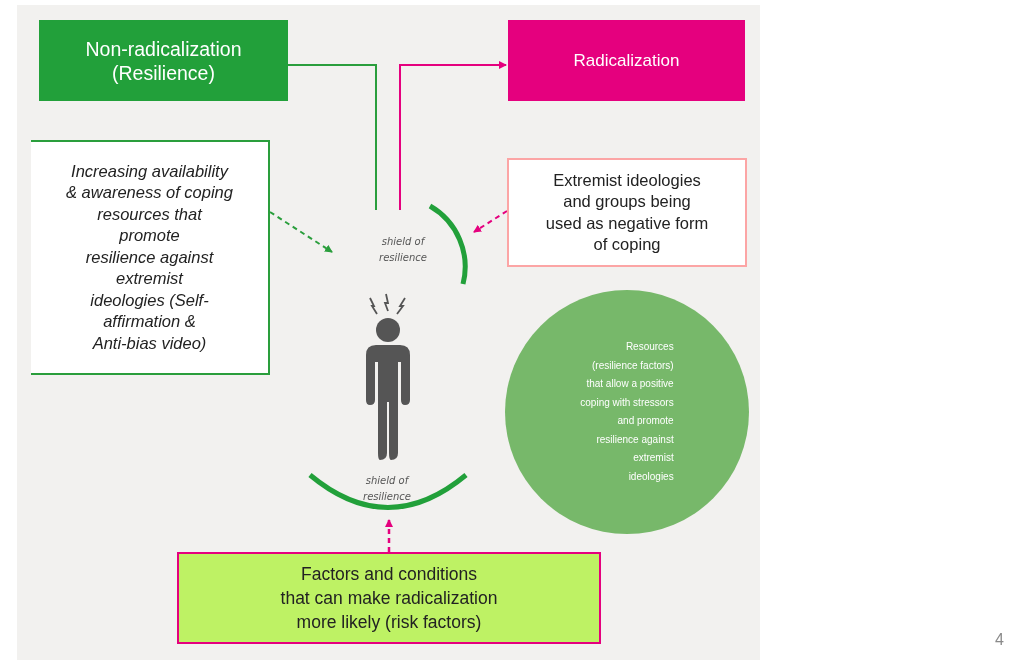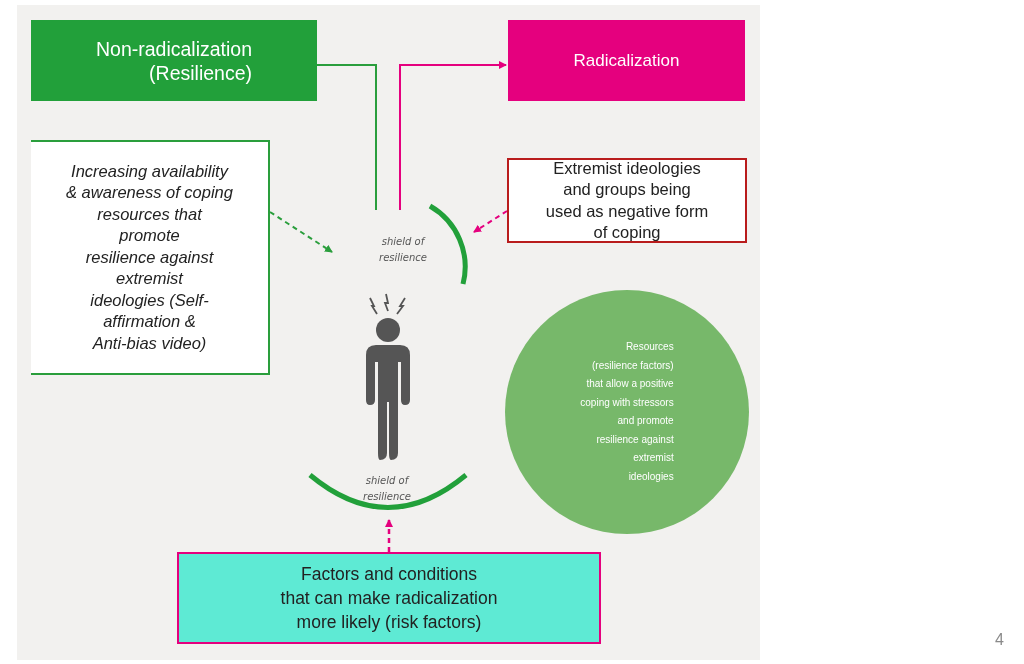--- a/index.html
+++ b/index.html
@@ -1,23 +1,23 @@
 <!DOCTYPE html>
 <html><head>
 <meta charset="utf-8">
 <style>
   html, body { margin: 0; padding: 0; background: #ffffff; }
   body { width: 1024px; height: 664px; position: relative; overflow: hidden; font-family: "Liberation Sans", sans-serif; }
   .panel { position: absolute; left: 17px; top: 5px; width: 743px; height: 655px; background: #f2f1ef; }
   .box { position: absolute; box-sizing: border-box; display: flex; align-items: center; justify-content: center; text-align: center; white-space: pre-line; }
-  #box-nonrad { left: 31px; top: 20px; width: 286px; height: 81px; background: #22a03a; color: #ffffff; font-size: 19.5px; line-height: 24px; text-align: right; }
+  #box-nonrad { left: 39px; top: 20px; width: 249px; height: 81px; background: #22a03a; color: #ffffff; font-size: 19.5px; line-height: 24px; }
   #box-rad { left: 508px; top: 20px; width: 237px; height: 81px; background: #e5007e; color: #ffffff; font-size: 17px; line-height: 24px; }
   #box-coping { left: 31px; top: 140px; width: 239px; height: 235px; background: #ffffff; border: 2px solid #2a9e3c; border-left: none; border-bottom-left-radius: 0; color: #222; font-size: 16.5px; line-height: 21.5px; padding: 0 6px; font-style: italic; }
-  #box-extremist { left: 507px; top: 158px; width: 240px; height: 85px; background: #ffffff; border: 2px solid #b91c1c; color: #222; font-size: 16.5px; line-height: 21.5px; }
-  #box-risk { left: 177px; top: 552px; width: 424px; height: 92px; background: #5eead4; border: 2px solid #e5007e; color: #222; font-size: 17.5px; line-height: 24px; }
+  #box-extremist { left: 507px; top: 158px; width: 240px; height: 109px; background: #ffffff; border: 2px solid #fca5a5; color: #222; font-size: 16.5px; line-height: 21.5px; }
+  #box-risk { left: 177px; top: 552px; width: 424px; height: 92px; background: #bef264; border: 2px solid #e5007e; color: #222; font-size: 17.5px; line-height: 24px; }
   #circle-resources { position: absolute; left: 505px; top: 290px; width: 244px; height: 244px; border-radius: 50%; background: #77b86a; color: #ffffff; font-size: 10px; line-height: 18.5px; display: flex; align-items: center; justify-content: center; text-align: right; white-space: pre-line; }
   .shield-label { position: absolute; font-family: "DejaVu Sans", sans-serif; font-size: 10px; line-height: 16px; color: #555; text-align: center; white-space: pre-line; font-style: italic; }
   #shield-label-top { left: 368px; top: 234px; width: 70px; }
   #shield-label-bottom { left: 352px; top: 473px; width: 70px; }
   #page-number { position: absolute; left: 995px; top: 631px; font-size: 16px; color: #8a8a8a; }
   svg.overlay { position: absolute; left: 0; top: 0; }
 </style>
 </head>
 <body>
 

